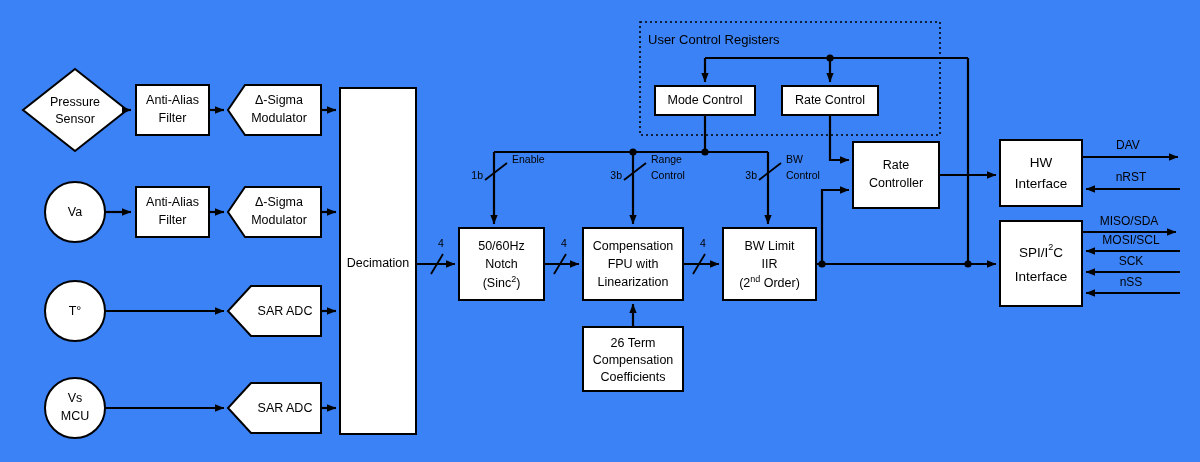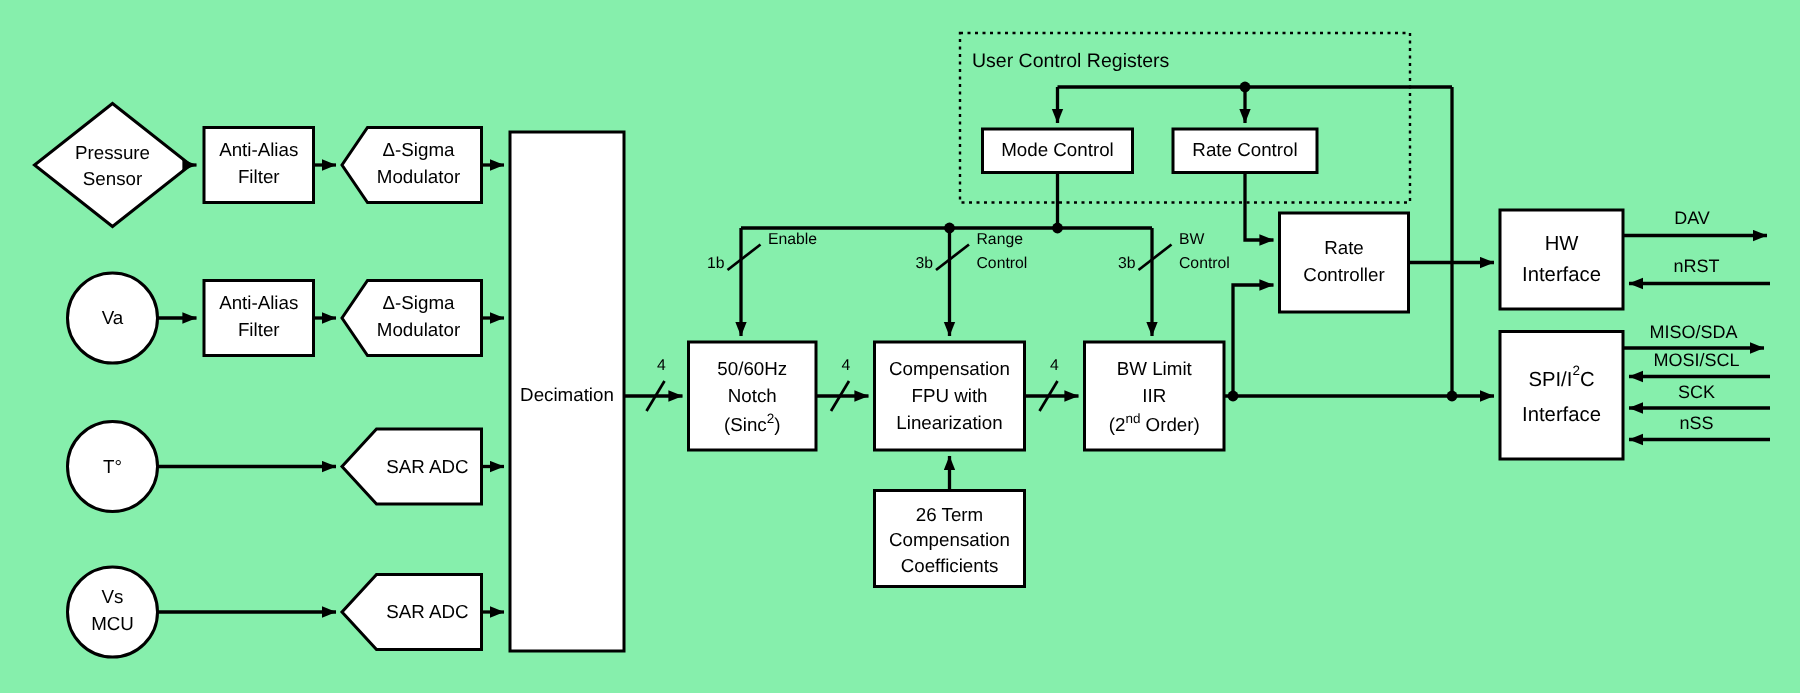--- a/index.html
+++ b/index.html
@@ -4,21 +4,21 @@
 <style>
   html, body {
     margin: 0;
     padding: 0;
     background: #ffffff;
   }
   #diagram-root {
     position: relative;
     width: 1200px;
     height: 462px;
-    background: #86efac;
+    background: #3b82f6;
     font-family: "Liberation Sans", sans-serif;
   }
   svg.canvas {
     position: absolute;
     top: 0; left: 0;
     width: 1200px;
     height: 462px;
   }
   .shape-fill { fill: #ffffff; stroke: #000000; stroke-width: 2; }
   .dotted-group { fill: none; stroke: #000000; stroke-width: 1.6; stroke-dasharray: 2 3; }

